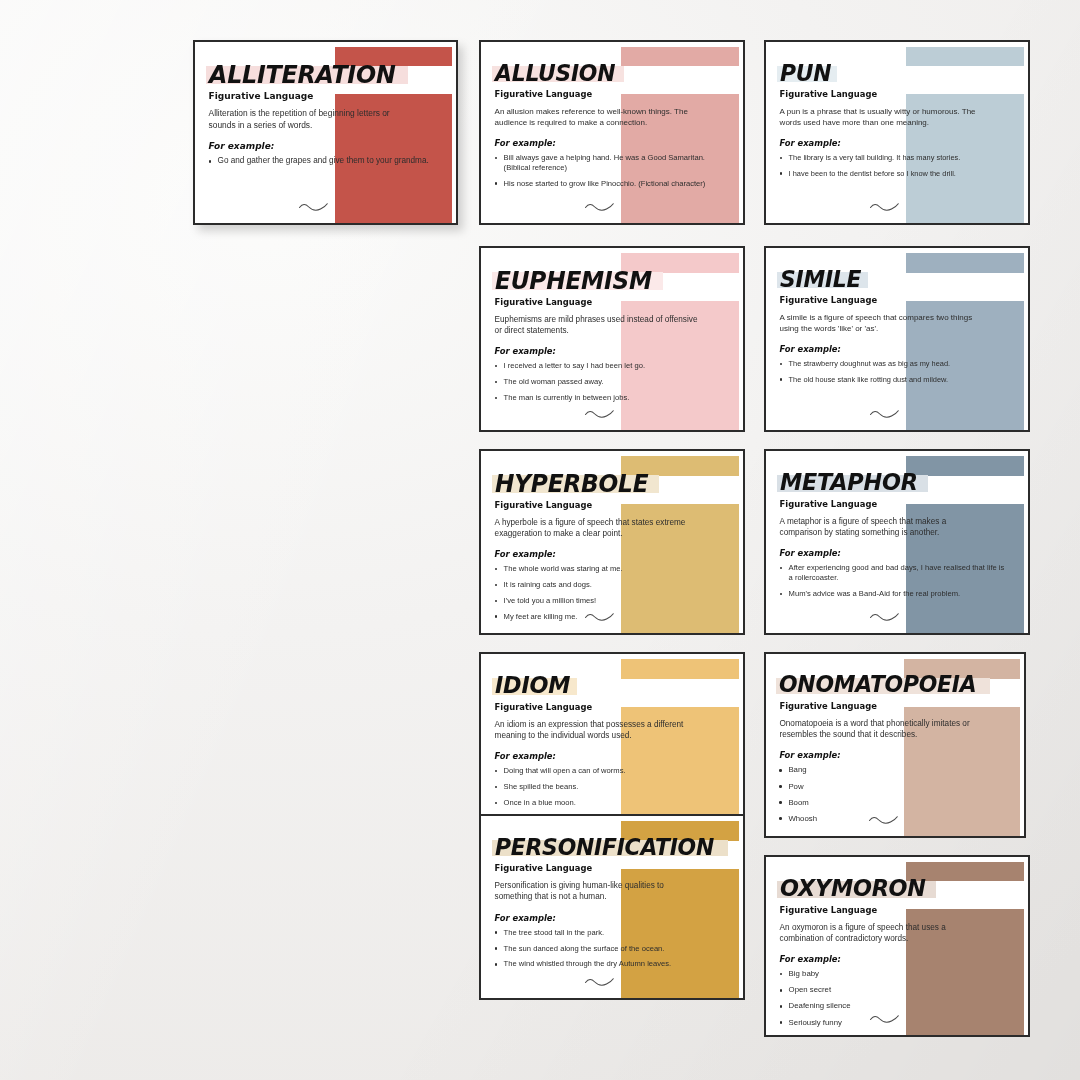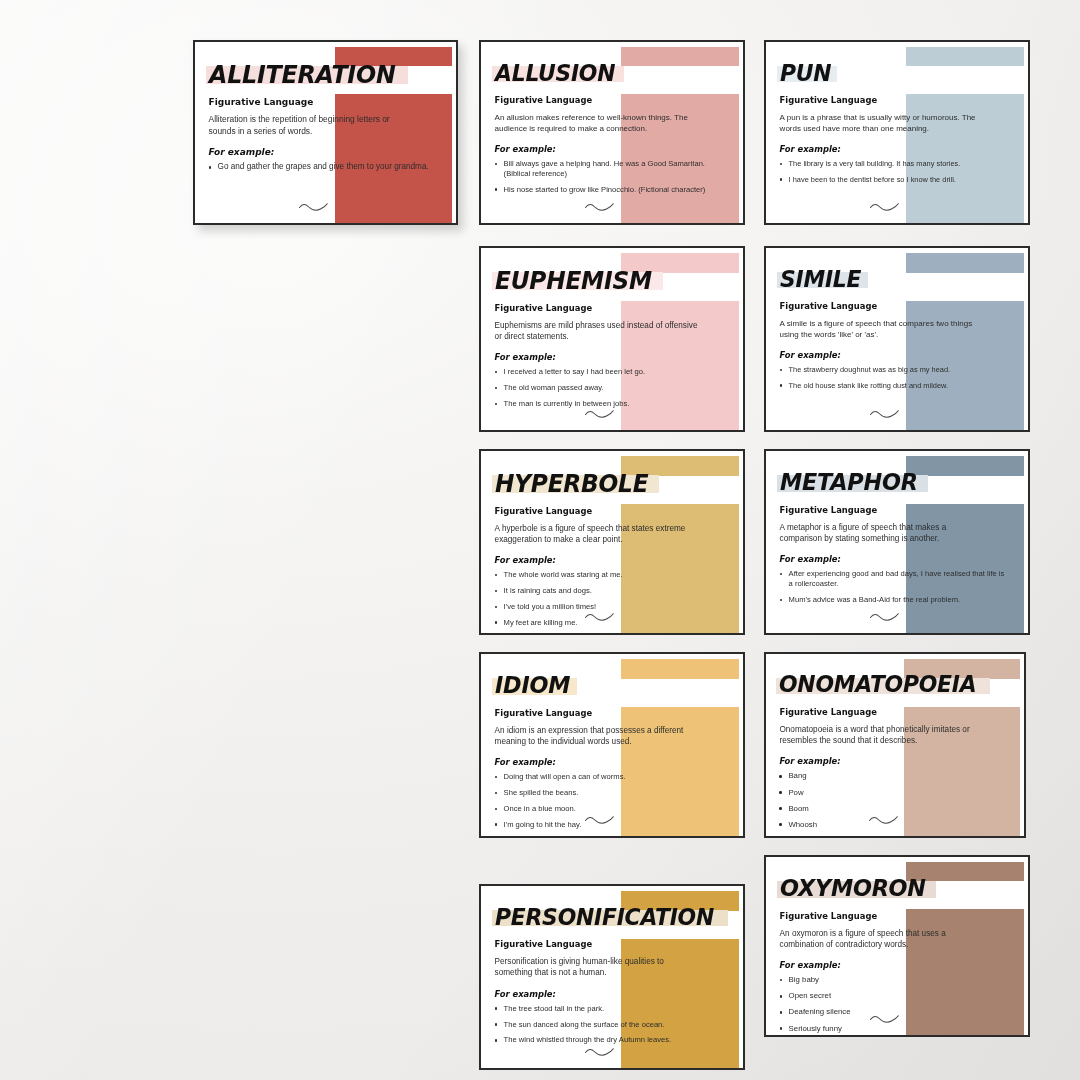--- a/index.html
+++ b/index.html
@@ -92,21 +92,21 @@
     line-height: 1.02;
     display: inline-block;
     transform: scaleX(0.95);
     transform-origin: left center;
   }
 
   .subtitle {
     font-family: "DejaVu Sans", sans-serif;
     font-weight: 700;
     color: #131313;
-    margin-top: 10px;
+    margin-top: 4px;
   }
 
   .definition {
     color: #2d2d2d;
     margin-top: 7px;
     line-height: 1.38;
   }
 
   .forexample {
     font-family: "DejaVu Sans", sans-serif;
@@ -247,21 +247,21 @@
       <div class="content" style="width: 95%;"><div class="title-wrap"><span class="title-hl" style="background: rgb(239, 226, 218);"></span><span class="title" style="font-size: 23px;">ONOMATOPOEIA</span></div><div class="subtitle" style="font-size: 8.4px;">Figurative Language</div><div class="definition" style="font-size: 8.2px; width: 87%;">Onomatopoeia is a word that phonetically imitates or resembles the sound that it describes.</div><div class="forexample" style="font-size: 8.4px;">For example:</div><ul class="examples" style="font-size: 7.8px; width: 96%;">
           <li>Bang</li>
           <li>Pow</li>
           <li>Boom</li>
           <li>Whoosh</li>
         </ul></div>
       <div class="squiggle" style="left: 39.5%;"><svg width="30" height="11" viewBox="0 0 40 14" fill="none" xmlns="http://www.w3.org/2000/svg">
           <path d="M2 7 C6 2, 10 2, 14 6 C18 10, 24 12, 30 9 C34 7, 37 5, 39 2" stroke="#4a4a4a" stroke-width="1.4" stroke-linecap="round" fill="none"></path>
         </svg></div>
     </div>
-    <div class="card" style="left: 479px; top: 884px; width: 266px; height: 186px;">
+    <div class="card" style="left: 479px; top: 814px; width: 266px; height: 186px;">
       <div class="topbar" style="left: 53.5%; right: 1.5%; background: rgb(211, 162, 67);"></div>
       <div class="mainblock" style="left: 53.5%; right: 1.5%; top: 29%; background: rgb(211, 162, 67);"></div>
       <div class="content" style="width: 95%;"><div class="title-wrap"><span class="title-hl" style="background: rgb(236, 224, 201);"></span><span class="title" style="font-size: 23px;">PERSONIFICATION</span></div><div class="subtitle" style="font-size: 8.4px;">Figurative Language</div><div class="definition" style="font-size: 8.2px; width: 87%;">Personification is giving human-like qualities to something that is not a human.</div><div class="forexample" style="font-size: 8.4px;">For example:</div><ul class="examples" style="font-size: 7.6px; width: 96%;">
           <li>The tree stood tall in the park.</li>
           <li>The sun danced along the surface of the ocean.</li>
           <li>The wind whistled through the dry Autumn leaves.</li>
         </ul></div>
       <div class="squiggle" style="left: 39.5%;"><svg width="30" height="11" viewBox="0 0 40 14" fill="none" xmlns="http://www.w3.org/2000/svg">
           <path d="M2 7 C6 2, 10 2, 14 6 C18 10, 24 12, 30 9 C34 7, 37 5, 39 2" stroke="#4a4a4a" stroke-width="1.4" stroke-linecap="round" fill="none"></path>
         </svg></div>

